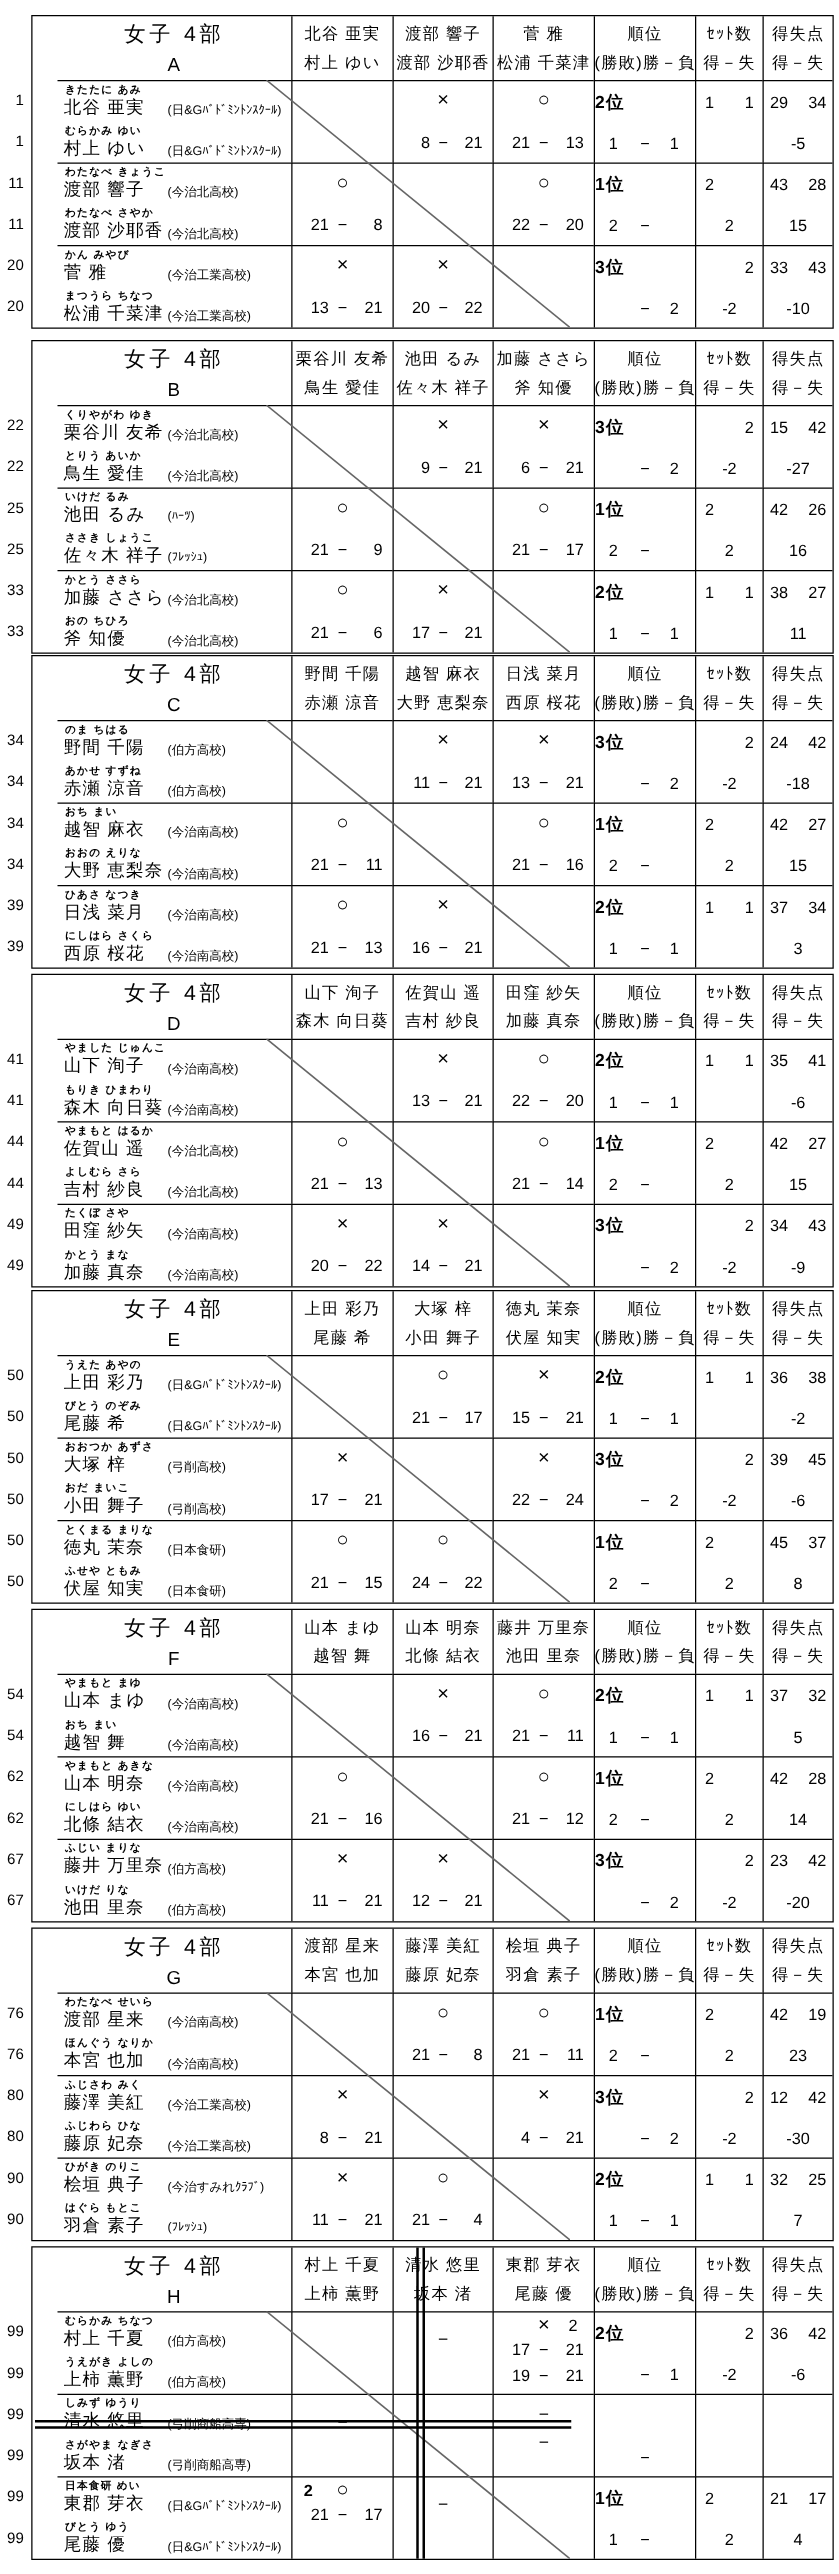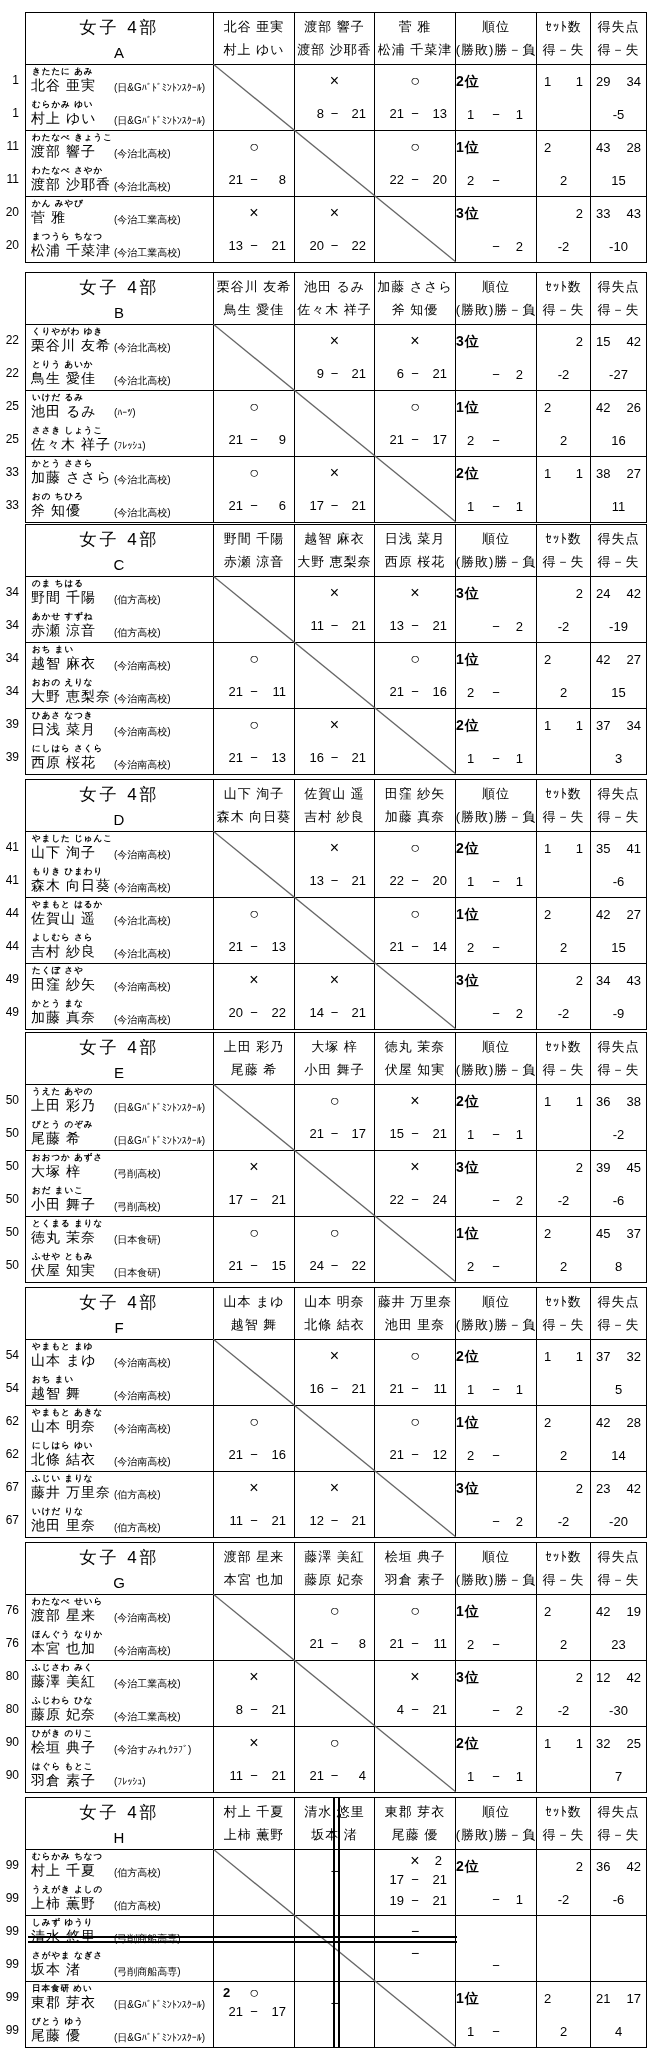--- a/index.html
+++ b/index.html
@@ -5,21 +5,21 @@
   html,body{margin:0;padding:0;}
   body{width:671px;height:2059px;position:relative;background:#fff;color:#000;
        font-family:"Liberation Sans","DejaVu Sans",sans-serif;}
   .block{position:absolute;left:0;width:671px;height:249px;}
   .mcol{position:absolute;left:0;top:51px;width:21px;}
   .mnum{height:33px;display:flex;align-items:center;justify-content:flex-end;
         font-size:12px;padding-right:2px;}
   .tbl{position:absolute;left:25px;top:0;width:620px;height:249px;
        border:1px solid #000;display:grid;
        grid-template-columns:187px 81px 80px 81px 81px 54px 56px;
-       grid-template-rows:51px 66px 66px 66px;}
+       grid-template-rows:51px 66px 66px 66px;padding-left:20px;}
   .c{border-left:1px solid #000;border-top:1px solid #000;box-sizing:border-box;
      position:relative;overflow:hidden;background:transparent;}
   .c0{border-left:none;} .r0{border-top:none;}
   .hc{display:flex;flex-direction:column;justify-content:center;align-items:center;
       gap:5px;text-align:center;}
   .l1{font-size:13px;white-space:nowrap;letter-spacing:1px;}
   .t1{font-size:17px;letter-spacing:3px;}
   .t2{font-size:15px;letter-spacing:1px;}
   .prow{position:relative;height:33px;}
   .kana{position:absolute;left:6px;top:1px;font-size:8.5px;letter-spacing:1px;white-space:nowrap;font-weight:bold;}
@@ -558,21 +558,21 @@
             <span class="wv"></span>
             <span class="lv">2</span>
           </div>
           <div class="dv">-2</div>
         </div>
         <div class="c ptc">
           <div class="ln1">
             <span class="wv">24</span>
             <span class="lv">42</span>
           </div>
-          <div class="dv">-19</div>
+          <div class="dv">-18</div>
         </div>
         <div class="c c0 namec">
           <div class="prow">
             <div class="kana">おち まい</div>
             <div class="pname">越智 麻衣</div>
             <div class="pclub">(今治南高校)</div>
           </div>
           <div class="prow">
             <div class="kana">おおの えりな</div>
             <div class="pname">大野 恵梨奈</div>

